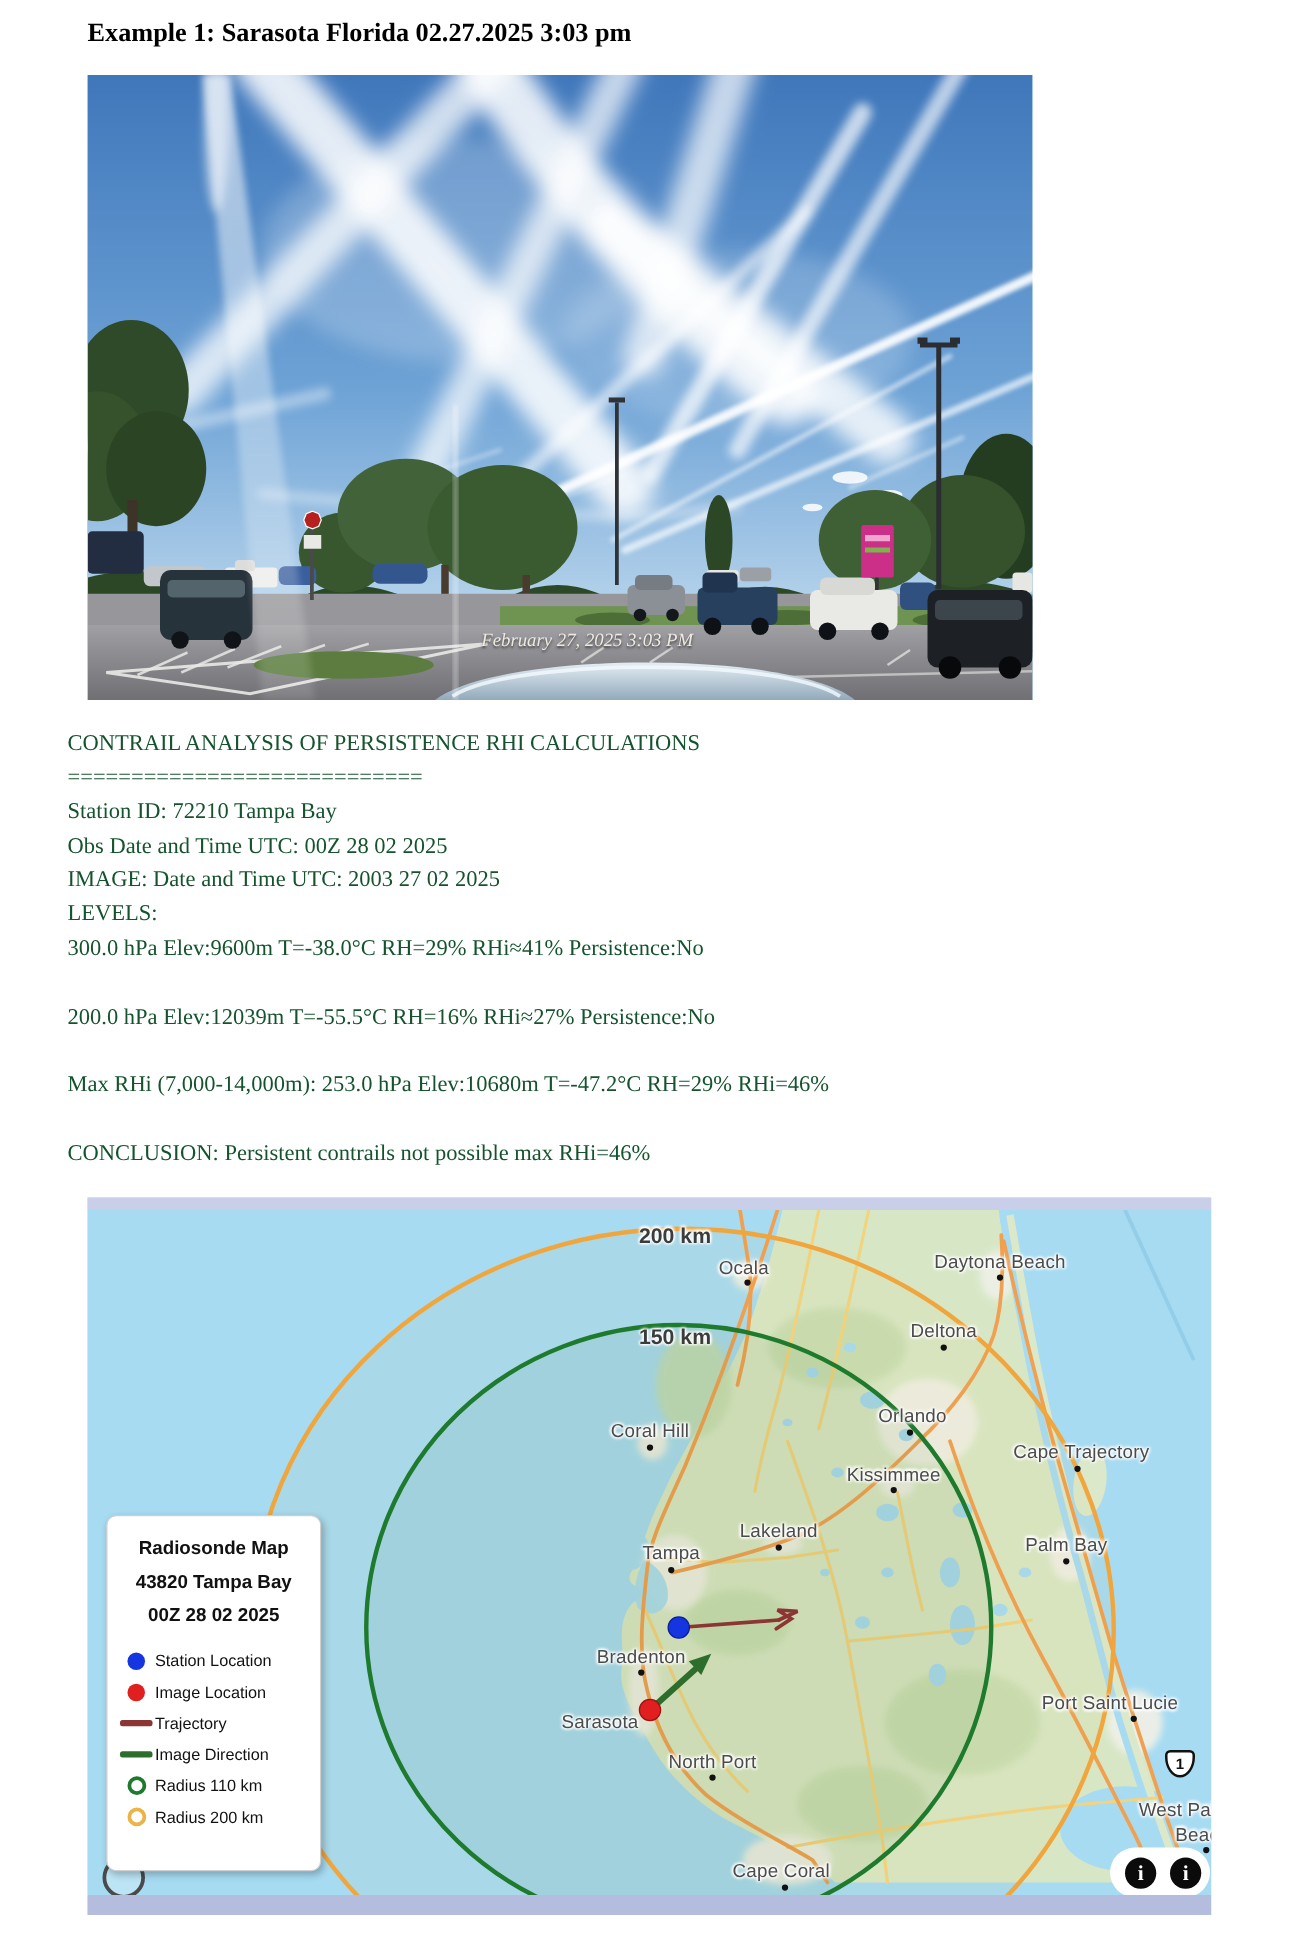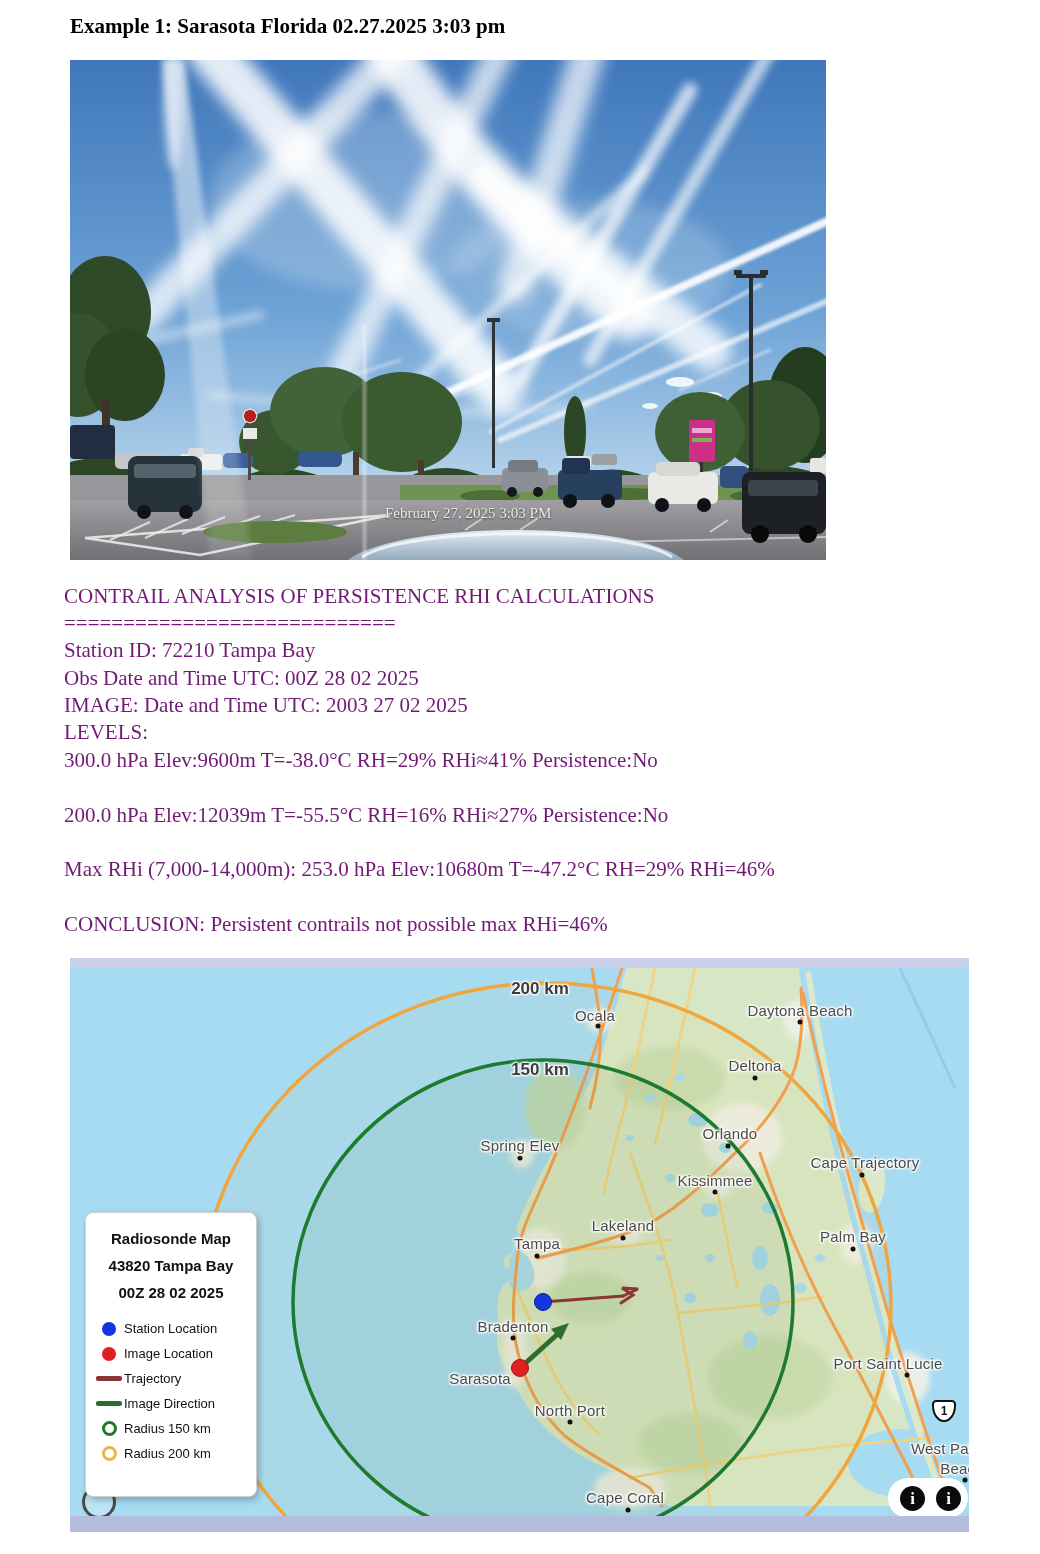--- a/index.html
+++ b/index.html
@@ -6,32 +6,32 @@
   html,body { background:#fff; }
   #page {
     position:relative; width:1040px; height:1554px; background:#ffffff;
     font-family:"Liberation Serif", serif; overflow:hidden;
   }
   .doc-title {
     position:absolute; left:70px; top:14px;
     font-size:21px; font-weight:bold; color:#000; white-space:pre;
   }
   .tline {
-    position:absolute; left:64px; font-size:21px; color:#701a75; white-space:pre;
+    position:absolute; left:54px; font-size:18px; color:#14532d; white-space:pre;
     font-family:"Liberation Serif", serif;
   }
   
   #photo {
     position:absolute; left:70px; top:60px; width:756px; height:500px;
     overflow:hidden; background:#6ea3d6;
   }
   #photo svg { display:block; }
   .watermark {
     position:absolute; left:315px; top:445px; width:220px;
-    font-family:"Liberation Serif", serif; 
+    font-family:"Liberation Serif", serif; font-style:italic;
     font-size:15px; color:#efeae0; text-shadow:0 1px 2px rgba(40,40,40,.8);
     white-space:nowrap;
   }
   
   #map {
     position:absolute; left:70px; top:958px; width:899px; height:574px;
     overflow:hidden; background:#a6dbf2;
   }
   #map svg { position:absolute; left:0; top:0; }
   .map-strip-top, .map-strip-bottom {
@@ -443,21 +443,21 @@
       <circle cx="450" cy="410" r="8.5" fill="#e02020" stroke="#a01010" stroke-width="1"></circle>
     </svg>
 
     <div class="ring-label" style="left:470px; top:31px">200 km</div>
     <div class="ring-label" style="left:470px; top:112px">150 km</div>
 
     <div class="city-label" style="left:525px; top:57px">Ocala</div>
     <div class="city-label" style="left:730px; top:52px">Daytona Beach</div>
     <div class="city-label" style="left:685px; top:107px">Deltona</div>
     <div class="city-label" style="left:660px; top:175px">Orlando</div>
-    <div class="city-label" style="left:450px; top:187px">Spring Elev</div>
+    <div class="city-label" style="left:450px; top:187px">Coral Hill</div>
     <div class="city-label" style="left:795px; top:204px">Cape Trajectory</div>
     <div class="city-label" style="left:645px; top:222px">Kissimmee</div>
     <div class="city-label" style="left:553px; top:267px">Lakeland</div>
     <div class="city-label" style="left:783px; top:278px">Palm Bay</div>
     <div class="city-label" style="left:467px; top:285px">Tampa</div>
     <div class="city-label" style="left:443px; top:368px">Bradenton</div>
     <div class="city-label" style="left:410px; top:420px">Sarasota</div>
     <div class="city-label" style="left:500px; top:452px">North Port</div>
     <div class="city-label" style="left:818px; top:405px">Port Saint Lucie</div>
     <div class="city-label" style="left:878px; top:490px">West Palm</div>
@@ -494,21 +494,21 @@
         <div class="legend-row">
           <span class="swatch">
               <span class="sw-bar dir"></span>
             </span>
           <span class="legend-label">Image Direction</span>
         </div>
         <div class="legend-row">
           <span class="swatch">
               <span class="sw-ring green"></span>
             </span>
-          <span class="legend-label">Radius 150 km</span>
+          <span class="legend-label">Radius 110 km</span>
         </div>
         <div class="legend-row">
           <span class="swatch">
               <span class="sw-ring orange"></span>
             </span>
           <span class="legend-label">Radius 200 km</span>
         </div>
       </div>
     </div>
 

